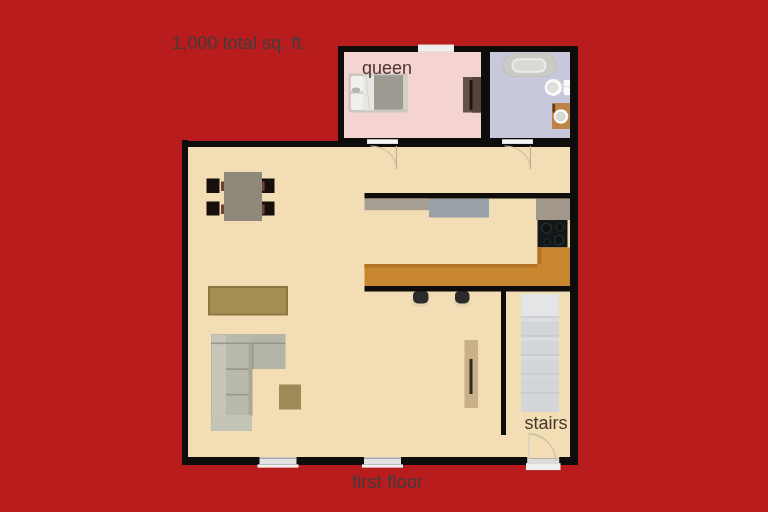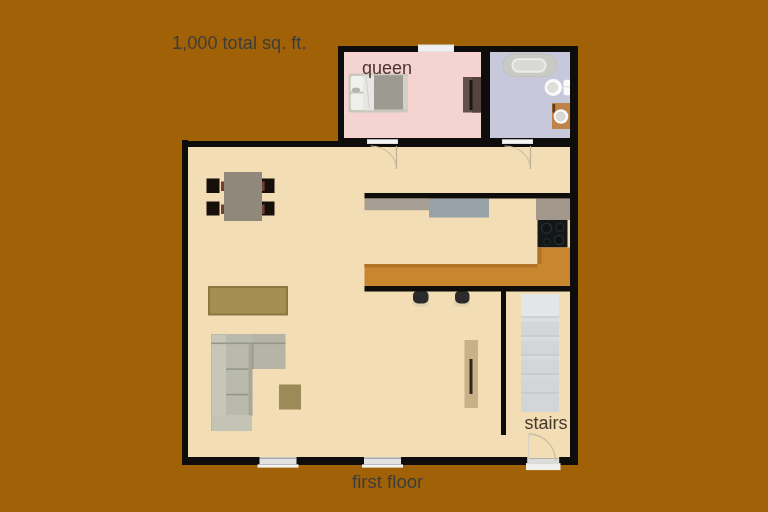--- a/index.html
+++ b/index.html
@@ -1,16 +1,16 @@
 <!DOCTYPE html>
 <html><head>
 <meta charset="utf-8">
 <style>
   html,body{margin:0;padding:0;background:#ffffff;}
-  #stage{position:relative;width:768px;height:512px;background:#a16207;overflow:hidden;
+  #stage{position:relative;width:768px;height:512px;background:#b91c1c;overflow:hidden;
          font-family:"Liberation Sans", sans-serif;}
 </style>
 </head>
 <body>
 <div id="stage">
 <svg width="768" height="512" viewBox="0 0 768 512" xmlns="http://www.w3.org/2000/svg">
 
 <g>
         <text x="172" y="49" font-size="18.2" fill="#3d3d3d" font-family="Liberation Sans, sans-serif">1,000 total sq. ft.</text>
       </g>

